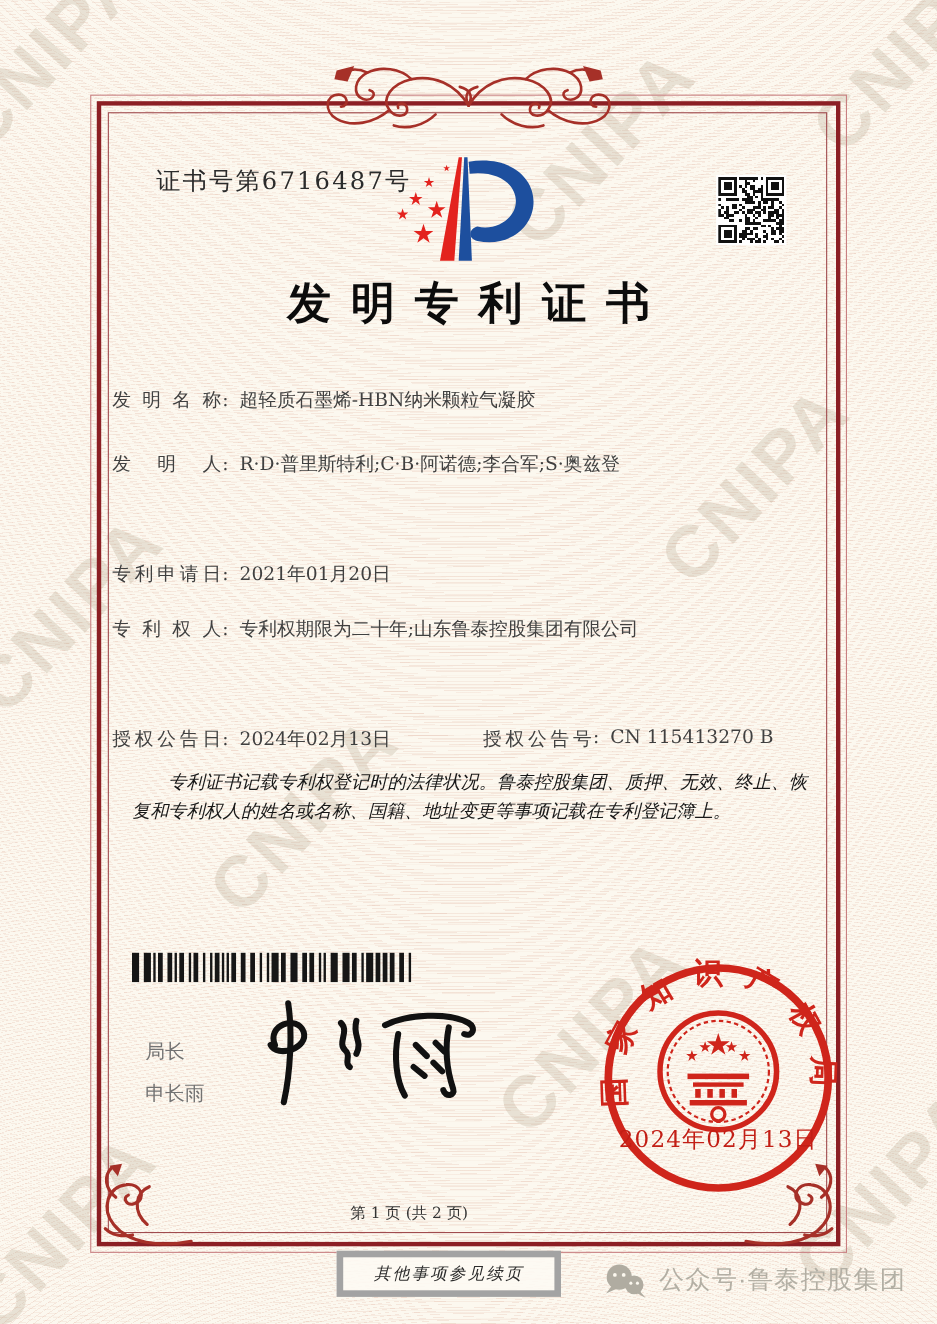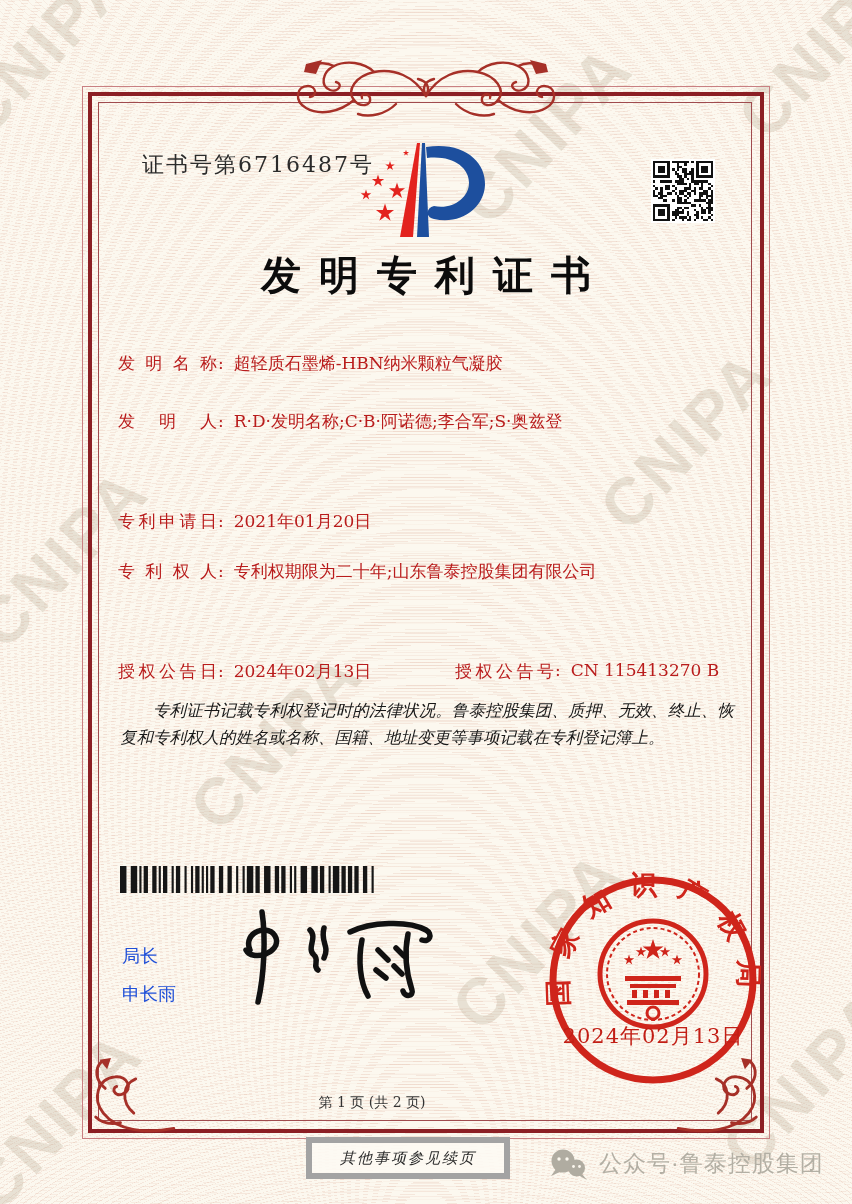--- a/index.html
+++ b/index.html
@@ -20,30 +20,30 @@
       border:4px solid #8c1f24;z-index:2;}
   .frame-thin-inner{position:absolute;left:98px;top:102px;width:652px;height:1017px;
       border:1px solid #a04b4e;z-index:2;}
   .ornament{position:absolute;z-index:3;}
   
   .cert-no{position:absolute;left:114px;top:150px;z-index:4;font-size:22px;letter-spacing:2px;color:#2b2b2b;margin-left:28px;}
   .logo{position:absolute;left:356px;top:140px;z-index:4;}
   .qr{position:absolute;left:651px;top:159px;z-index:4;background:#fff;padding:2px;}
   .title{position:absolute;left:0;top:248px;width:852px;z-index:4;text-align:center;
       font-size:40px;font-weight:bold;letter-spacing:18px;padding-left:18px;box-sizing:border-box;color:#0c0c0c;}
-  .field-row{position:absolute;left:118px;width:620px;z-index:4;font-size:17px;color:#b91c1c;white-space:nowrap;}
+  .field-row{position:absolute;left:102px;width:620px;z-index:4;font-size:17px;color:#404040;white-space:nowrap;}
   .flabel{display:inline-block;width:99px;text-align:justify;text-align-last:justify;vertical-align:top;}
   .fcolon{margin:0 10px 0 1px;}
   .grant-no-group{position:absolute;left:337px;top:0;}
   .body-text{position:absolute;left:120px;top:698px;width:614px;z-index:4;
       font-size:16.5px;line-height:26.5px;font-style:italic;color:#181818;text-align:justify;}
   .body-text p{margin:0 0 8px 0;text-indent:2em;}
   .barcode{position:absolute;left:120px;top:866px;z-index:4;}
-  .signer{position:absolute;left:122px;z-index:5;font-family:"Liberation Sans",sans-serif;
-      font-size:18px;color:#1d4ed8;}
+  .signer{position:absolute;left:132px;z-index:5;font-family:"Liberation Sans",sans-serif;
+      font-size:18px;color:#737373;}
   .signature{position:absolute;left:212px;top:898px;z-index:4;}
   .seal{position:absolute;left:542px;top:870px;z-index:5;}
   .page-num{position:absolute;left:0;top:1094px;width:744px;z-index:4;text-align:center;font-size:14px;color:#333;}
   .cont-box{position:absolute;left:306px;top:1137px;width:192px;height:30px;z-index:4;
       border:6px solid #a3a3a3;background:rgba(253,250,243,0.9);text-align:center;
       line-height:30px;font-size:15px;letter-spacing:2px;color:#2c2c2c;font-style:italic;}
   .wechat{position:absolute;left:548px;top:1148px;z-index:4;display:flex;align-items:flex-start;gap:9px;
       font-family:"Liberation Sans",sans-serif;font-size:23px;color:#b3afa4;letter-spacing:1px;}
 </style>
 </head>
@@ -333,21 +333,21 @@
       <rect x="1" y="19" width="5" height="5" fill="#fff"></rect>
       <rect x="2" y="20" width="3" height="3" fill="#111"></rect>
     </svg>
 
   <div class="title">发明专利证书</div>
 
   <div class="field-row" style="top:352px">
     <span class="flabel">发明名称</span><span class="fcolon">:</span><span class="fvalue">超轻质石墨烯-HBN纳米颗粒气凝胶</span>
   </div>
   <div class="field-row" style="top:410px">
-    <span class="flabel">发明人</span><span class="fcolon">:</span><span class="fvalue">R·D·发明名称;C·B·阿诺德;李合军;S·奥兹登</span>
+    <span class="flabel">发明人</span><span class="fcolon">:</span><span class="fvalue">R·D·普里斯特利;C·B·阿诺德;李合军;S·奥兹登</span>
   </div>
   <div class="field-row" style="top:510px">
     <span class="flabel">专利申请日</span><span class="fcolon">:</span><span class="fvalue">2021年01月20日</span>
   </div>
   <div class="field-row" style="top:560px">
     <span class="flabel">专利权人</span><span class="fcolon">:</span><span class="fvalue">专利权期限为二十年;山东鲁泰控股集团有限公司</span>
   </div>
   <div class="field-row" style="top:660px">
     <span>
       <span class="flabel">授权公告日</span><span class="fcolon">:</span><span class="fvalue">2024年02月13日</span>

